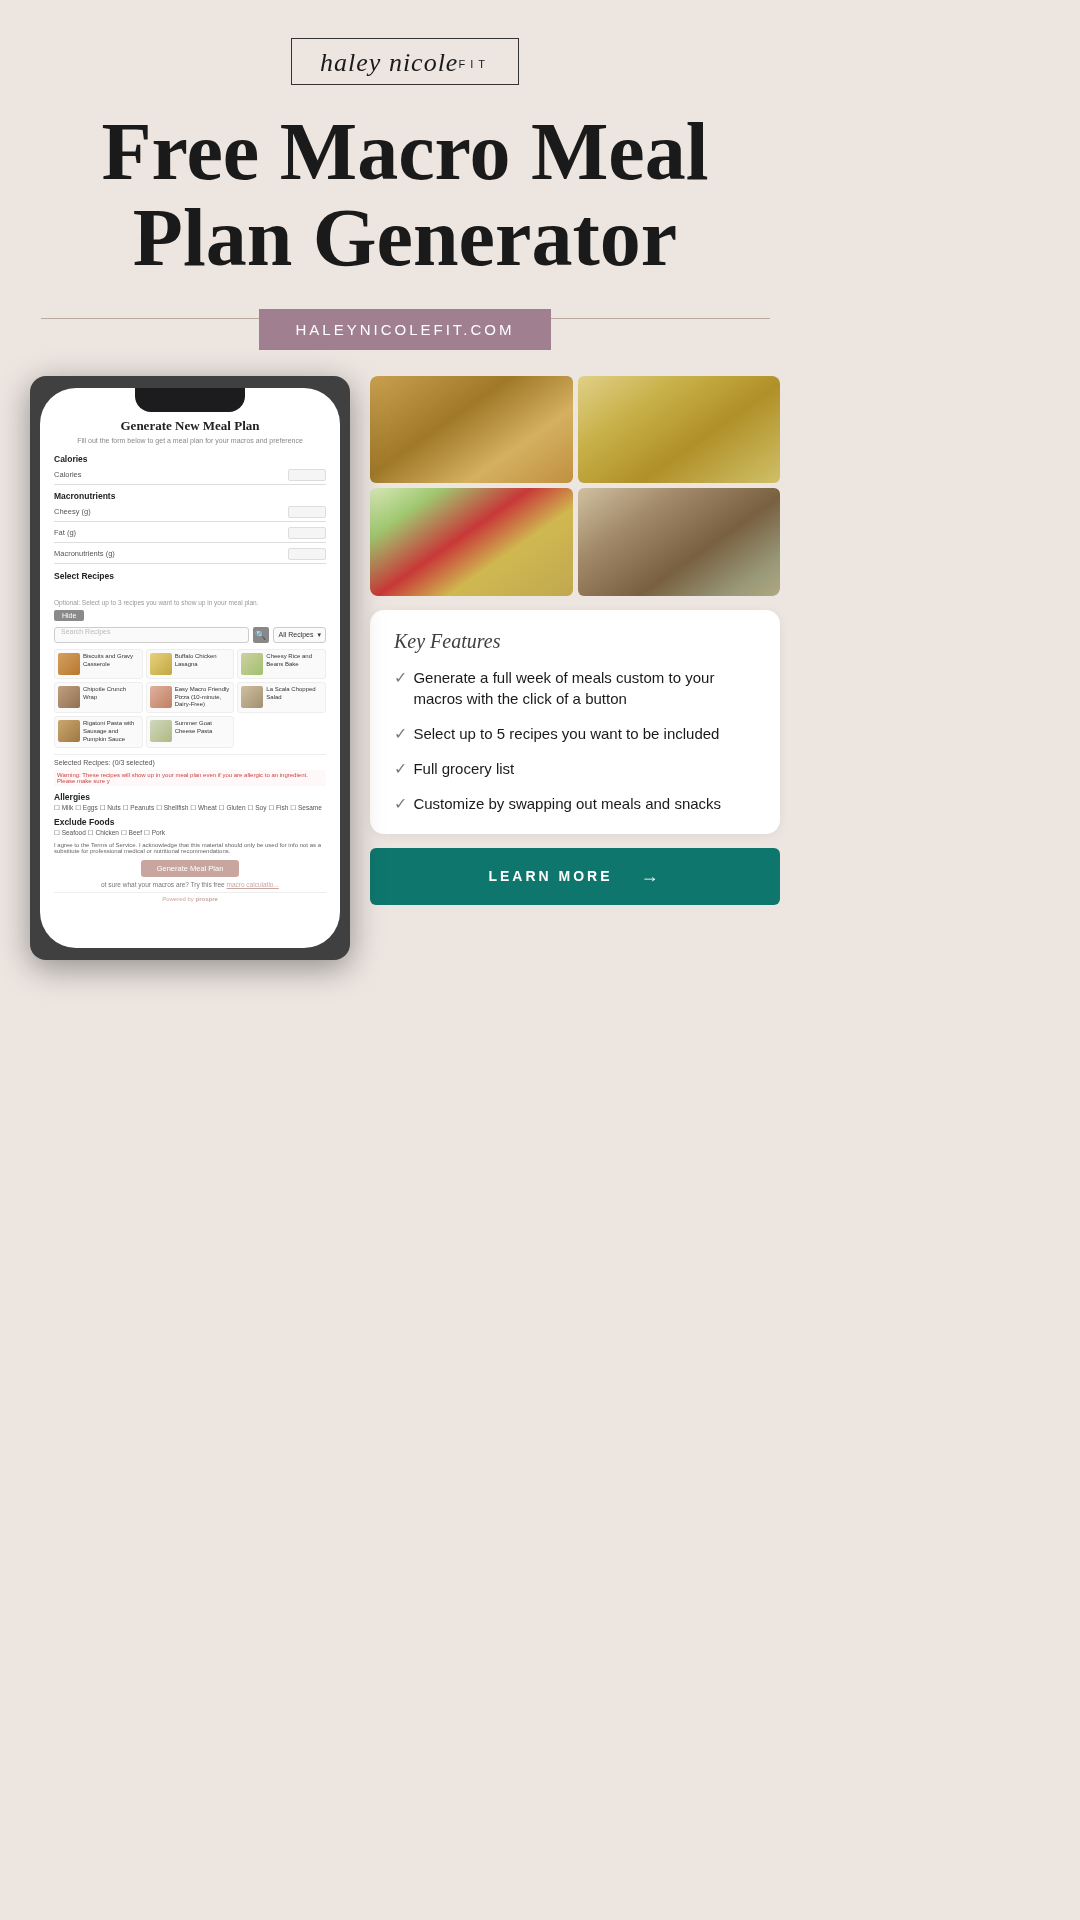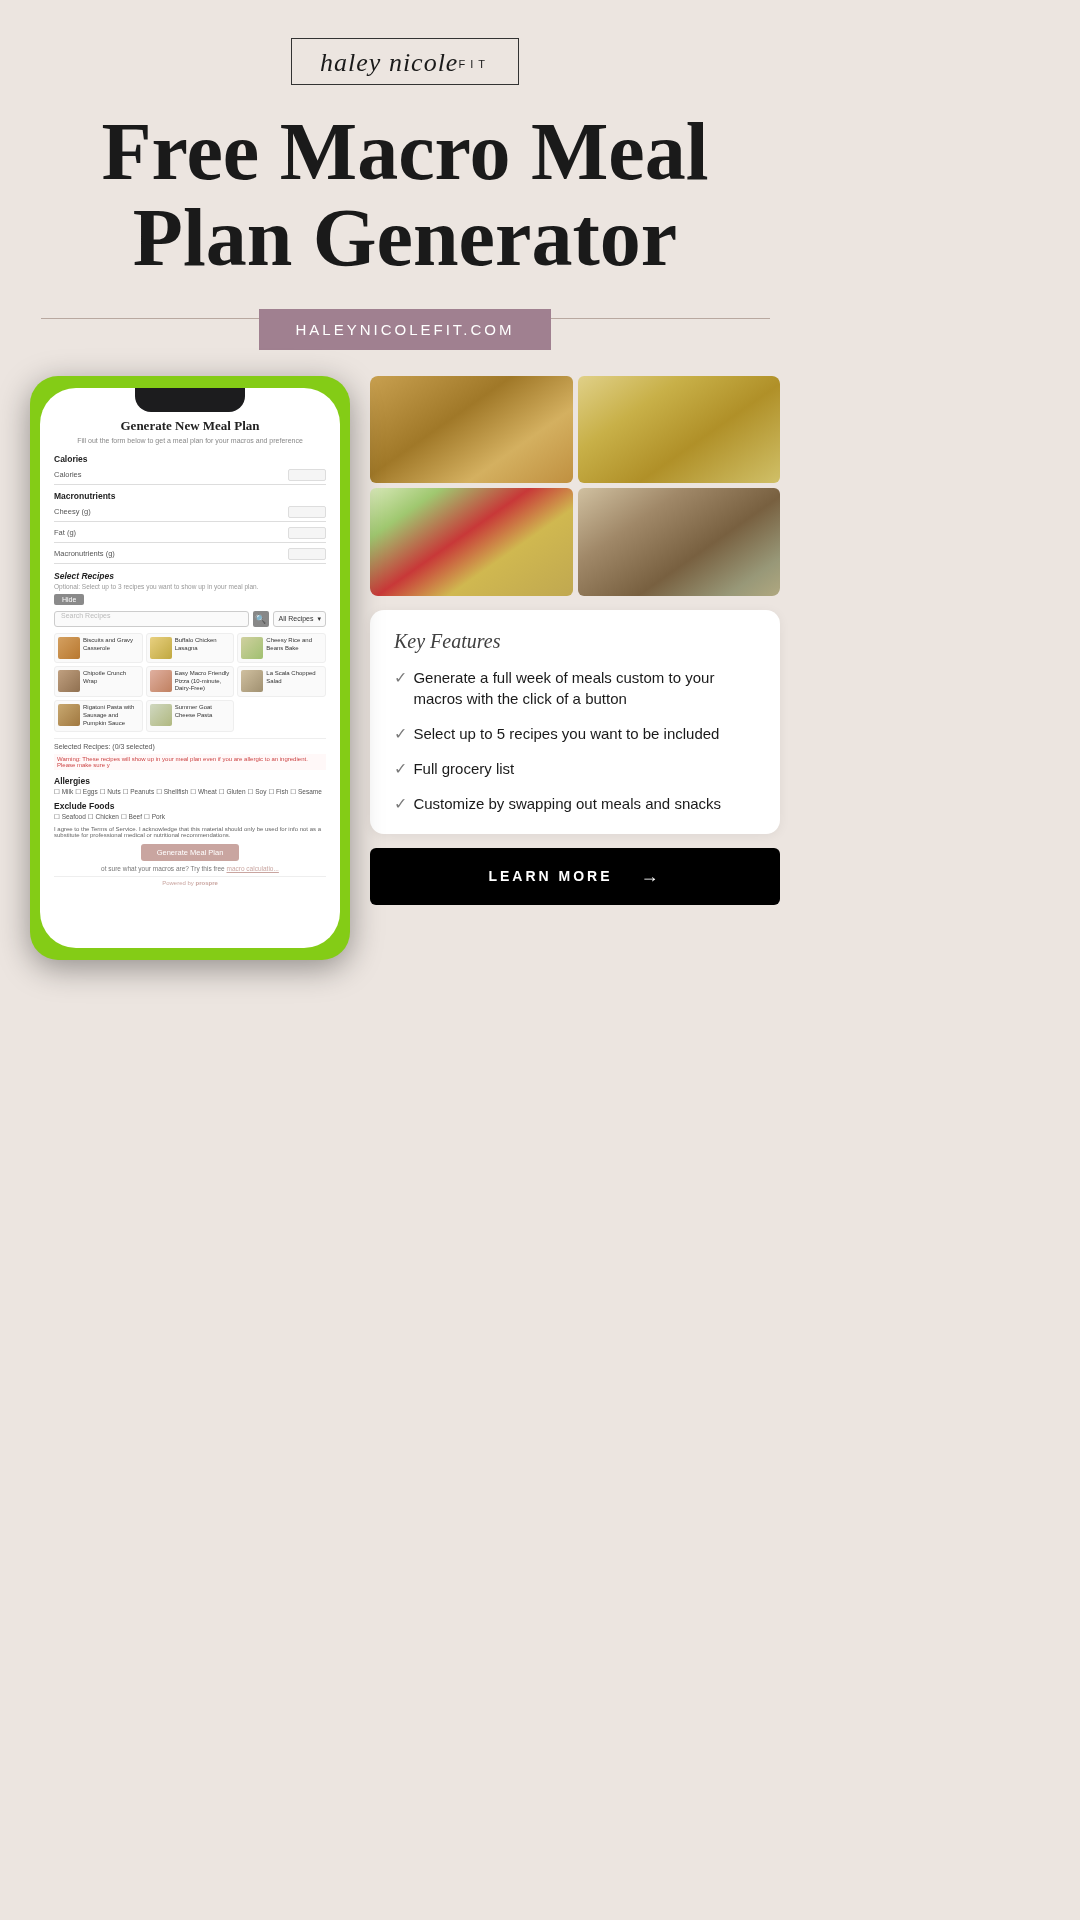--- a/index.html
+++ b/index.html
@@ -92,22 +92,22 @@
       align-items: flex-start;
       margin-top: 8px;
     }
 
     
     .phone-container {
       flex: 0 0 320px;
       position: relative;
     }
     .phone-outer {
-      background: #84cc16;
-      border-radius: 28px;
+      background: #404040;
+      border-radius: 16px;
       padding: 12px 10px;
       box-shadow: 0 8px 32px rgba(0,0,0,0.38);
       position: relative;
     }
     .phone-notch {
       background: #1c1c1e;
       width: 110px;
       height: 24px;
       border-radius: 0 0 16px 16px;
       position: absolute;
@@ -167,22 +167,21 @@
       height: 12px;
       background: #f5f5f5;
       border: 1px solid #ddd;
       border-radius: 2px;
     }
     .phone-select-recipes {
       font-size: 8.5px;
       font-weight: bold;
       color: #222;
       margin-top: 7px;
-      margin-bottom: 2px;
-      font-style: italic;
+      margin-bottom: 18px;
     }
     .phone-optional-text {
       font-size: 6.5px;
       color: #999;
       margin-bottom: 4px;
     }
     .phone-hide-btn {
       background: #8a8a8a;
       color: #fff;
       font-size: 7px;
@@ -384,21 +383,21 @@
     }
     .feature-text {
       font-size: 15px;
       color: #1a1a1a;
       line-height: 1.4;
       font-family: Arial, sans-serif;
     }
 
     
     .learn-more-btn {
-      background: #000000;
+      background: #0f766e;
       color: #fff;
       letter-spacing: 3px;
       font-family: Arial, sans-serif;
       font-size: 14px;
       font-weight: bold;
       padding: 18px 0;
       text-align: center;
       border-radius: 6px;
       display: flex;
       align-items: center;

